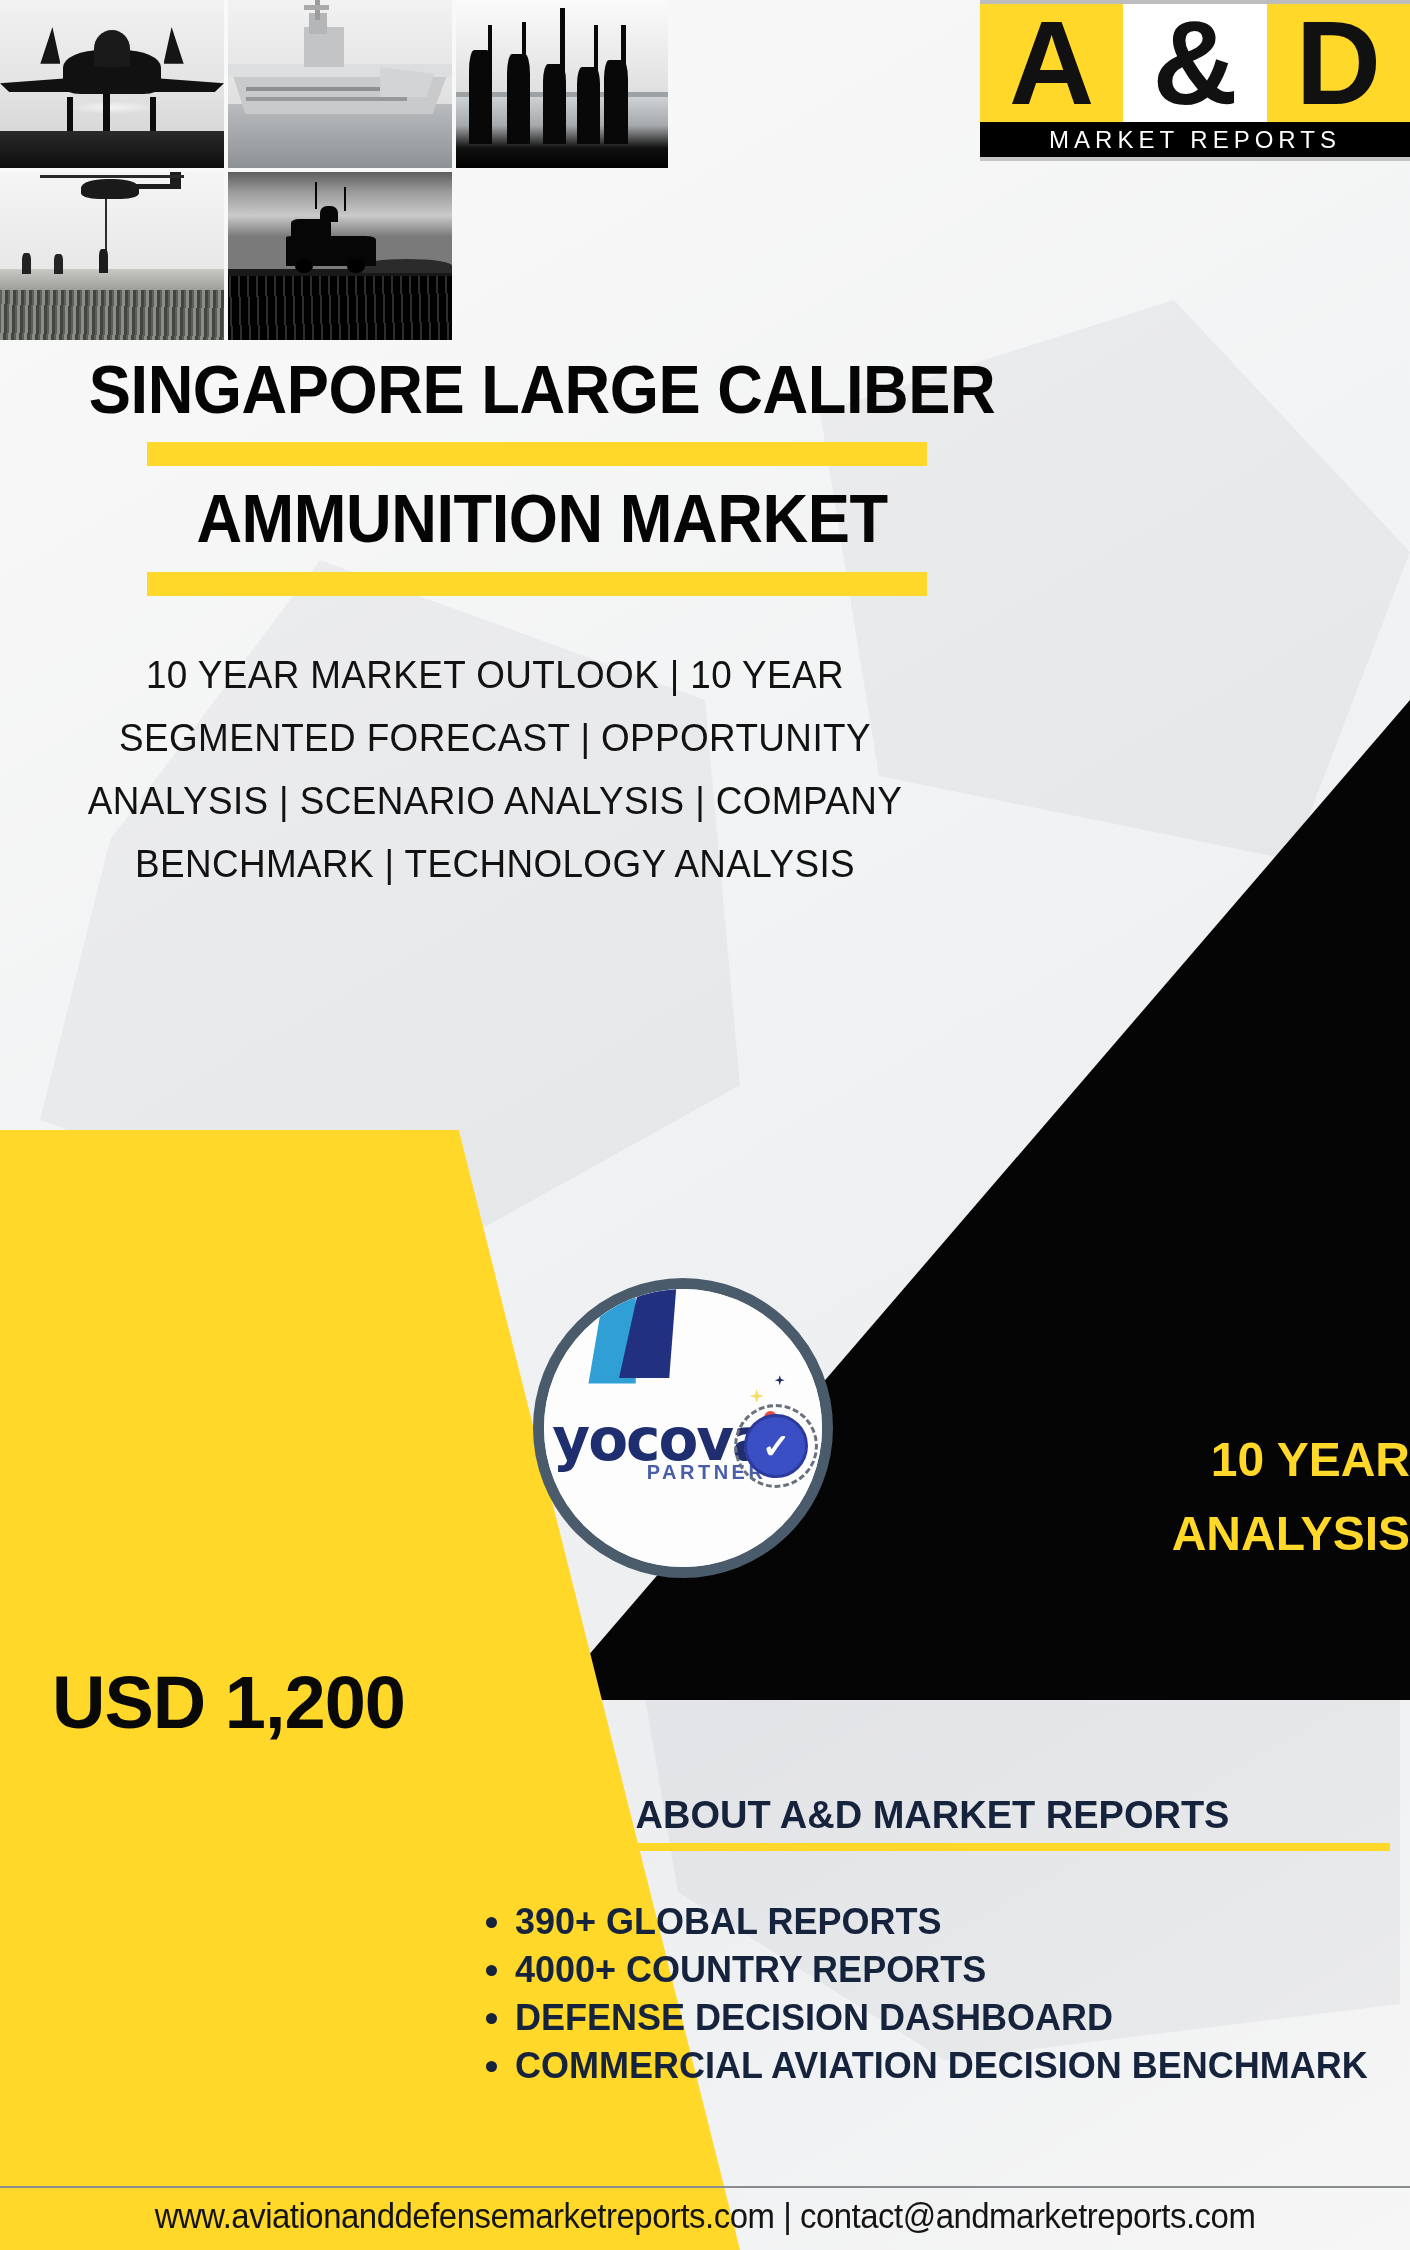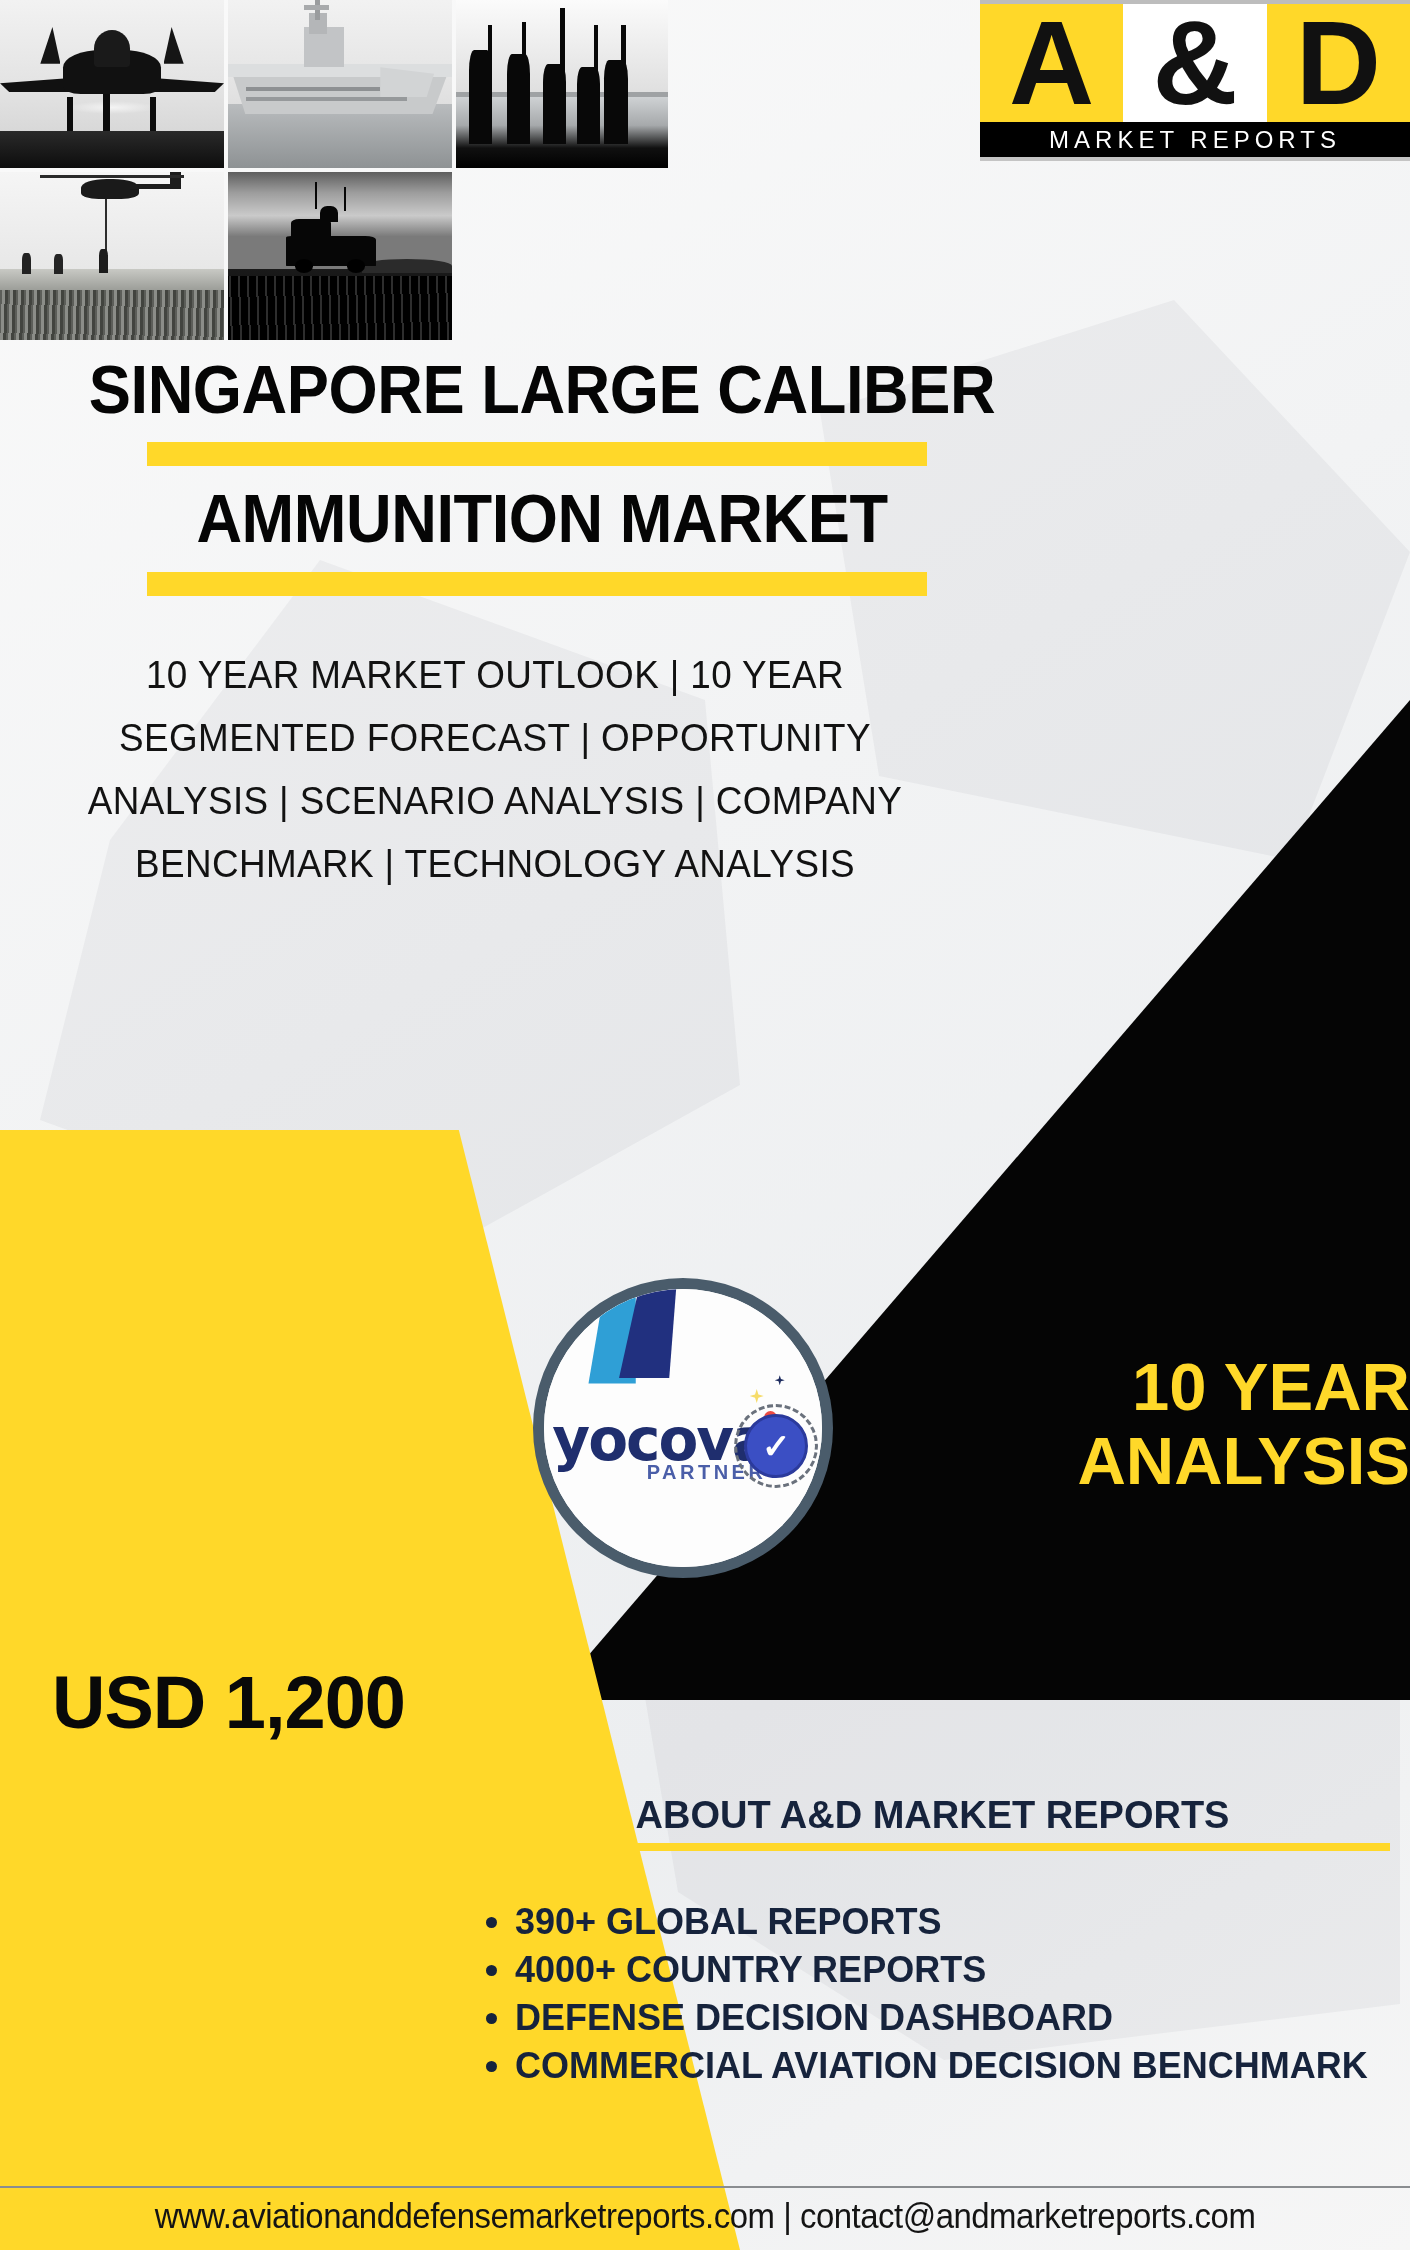--- a/index.html
+++ b/index.html
@@ -219,23 +219,23 @@
             clip-path: polygon(50% 0%,62% 38%,100% 50%,62% 62%,50% 100%,38% 62%,0% 50%,38% 38%); }
   .yo-sp3 { left: 79%; top: 44%; width: 13px; height: 13px; background: #eb4b43; border-radius: 50%; }
 
   
   .fc-black {
     position: absolute; left: 550px; top: 700px; width: 860px; height: 1000px;
     background: #050505;
     clip-path: polygon(100% 0%, 100% 100%, 0% 100%);
   }
   .fc-text {
-    position: absolute; right: 0px; top: 1350px; width: 700px;
+    position: absolute; right: 0px; top: 1423px; width: 700px;
     text-align: right; color: #ffd829;
-    font-weight: 700; font-size: 67px; line-height: 74px; letter-spacing: 0px;
+    font-weight: 700; font-size: 48px; line-height: 74px; letter-spacing: 0px;
   }
 
   
   .price-yellow {
     position: absolute; left: 0px; top: 1130px; width: 740px; height: 1120px;
     background: #ffd829;
     clip-path: polygon(0% 0%, 0% 100%, 100% 100%, 62% 0%);
   }
   .price-yellow2 {
     position: absolute; left: 0px; top: 1637px; width: 460px; height: 613px;

